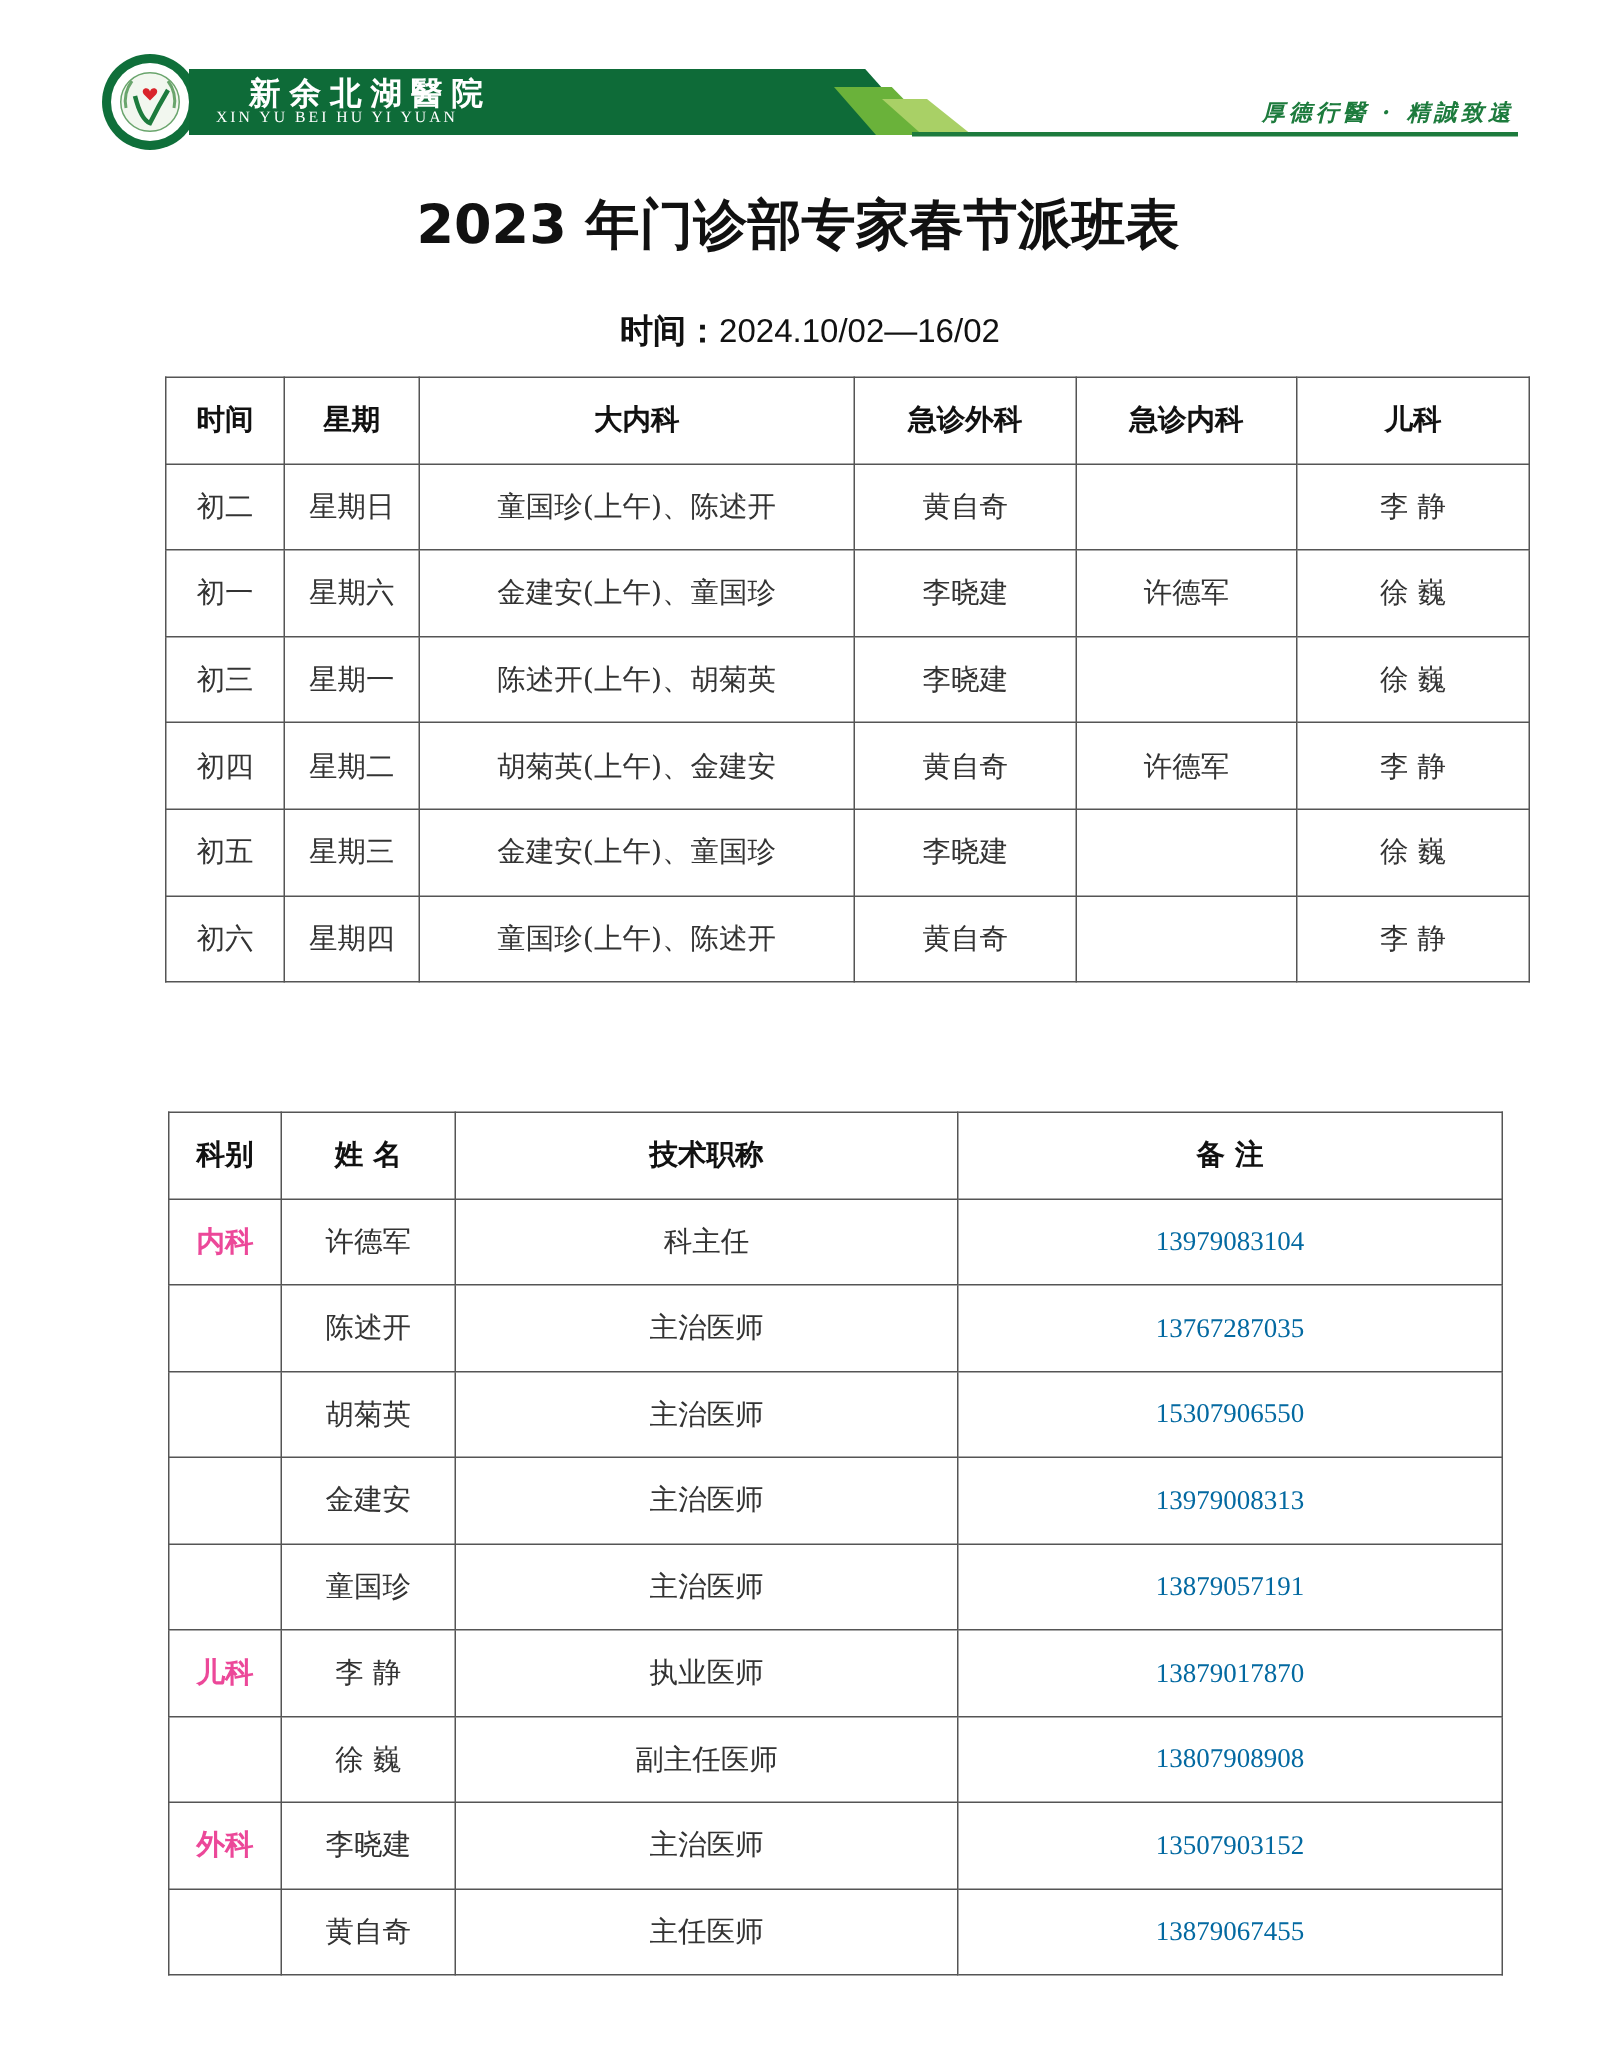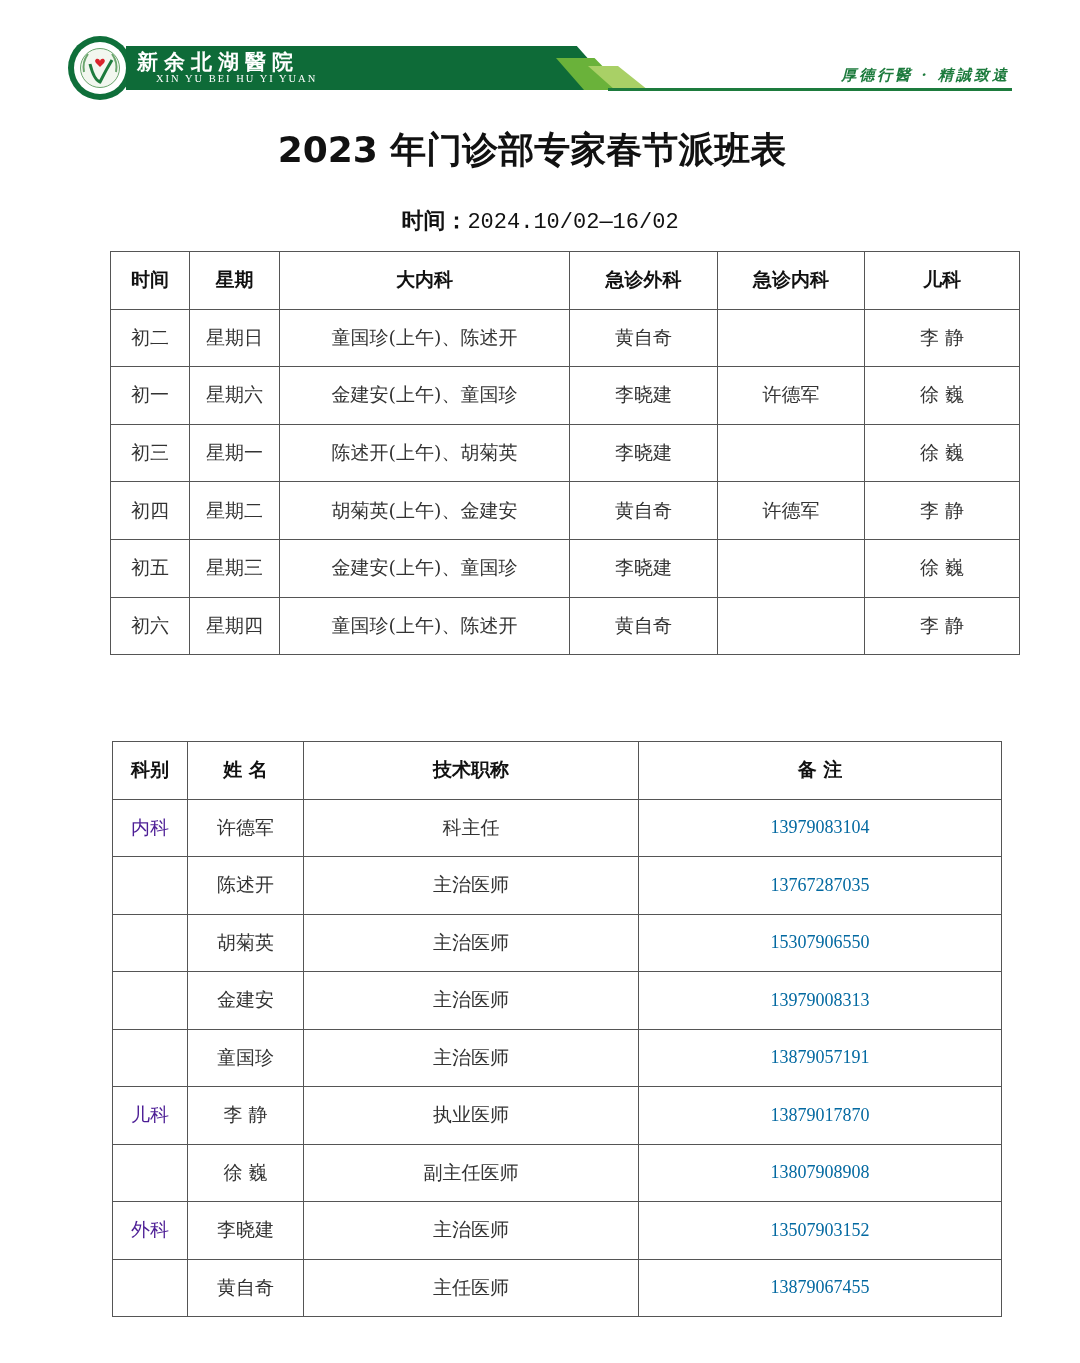--- a/index.html
+++ b/index.html
@@ -14,45 +14,45 @@
                 background:#ffffff; }
   .logo .inner { position:absolute; left:12px; top:12px; width:40px; height:40px; border-radius:50%;
                  background:#f2f7ef; border:1px solid #6aa56d; box-sizing:border-box; }
   .logo svg { position:absolute; left:0; top:0; }
   .green-band { position:absolute; left:58px; top:10px; width:490px; height:44px;
                 background:#0e6b38; clip-path:polygon(0 0, 92% 0, 100% 100%, 0 100%); }
   .band-accent1 { position:absolute; left:488px; top:22px; width:70px; height:32px; background:#6ab23a;
                   clip-path:polygon(0 0, 55% 0, 100% 100%, 40% 100%); }
   .band-accent2 { position:absolute; left:520px; top:30px; width:60px; height:24px; background:#a9d066;
                   clip-path:polygon(0 0, 50% 0, 100% 100%, 45% 100%); }
-  .hosp-name { position:absolute; left:69px; top:12px; color:#ffffff; font-size:21px; letter-spacing:6px;
+  .hosp-name { position:absolute; left:98px; top:12px; color:#ffffff; font-size:21px; letter-spacing:6px;
                font-family:"DejaVu Serif",serif; font-weight:bold; }
-  .hosp-pinyin { position:absolute; left:88px; top:37px; color:#ffffff; font-size:10.5px; letter-spacing:2px;
+  .hosp-pinyin { position:absolute; left:76px; top:37px; color:#ffffff; font-size:10.5px; letter-spacing:2px;
                  font-family:"Liberation Serif",serif; }
   .green-line { position:absolute; left:540px; top:52px; width:404px; height:3px; background:#1d7b3d; }
   .motto { position:absolute; right:8px; top:30px; color:#1d7b3d; font-size:15px; letter-spacing:3px;
            font-style:italic; font-weight:bold; }
 
   
   .title { position:absolute; left:0; width:1064px; top:126px; text-align:center; font-size:36px;
            font-weight:bold; color:#111; font-family:"DejaVu Sans","Liberation Sans",sans-serif; }
   .subtitle { position:absolute; left:0; width:1080px; top:206px; text-align:center; font-size:22px;
               font-weight:bold; color:#111; font-family:"DejaVu Sans","Liberation Sans",sans-serif; }
-  .subtitle .date { font-weight:normal; font-family:Liberation Mono, monospace; }
+  .subtitle .date { font-weight:normal; font-family:Liberation Sans, sans-serif; }
 
   
   table { border-collapse:collapse; position:absolute; table-layout:fixed;margin-left:24px; }
   td, th { border:1.5px solid #555; text-align:center; vertical-align:middle; padding:0;
            font-size:19px; color:#333; font-weight:normal; }
   th { font-weight:bold; color:#111; font-family:"DejaVu Sans","Liberation Sans",sans-serif; }
   .t1 { left:86px; top:251px; width:909px; }
   .t1 tr { height:57.6px; }
   .t2 { left:88px; top:741px; width:889px; }
   .t2 tr { height:57.5px; }
-  .dept { font-weight:normal; color:#4c1d95; font-family:"DejaVu Sans","Liberation Sans",sans-serif; }
+  .dept { font-weight:bold; color:#ec4899; font-family:"DejaVu Sans","Liberation Sans",sans-serif; }
   .phone { font-family:"Liberation Serif",serif; font-size:18px; color:#0369a1; }
 </style>
 </head>
 <body>
 
 <div class="banner">
   <div class="logo">
     <div class="ring"></div>
     <div class="inner"></div>
     <svg width="64" height="64" viewBox="0 0 64 64">

